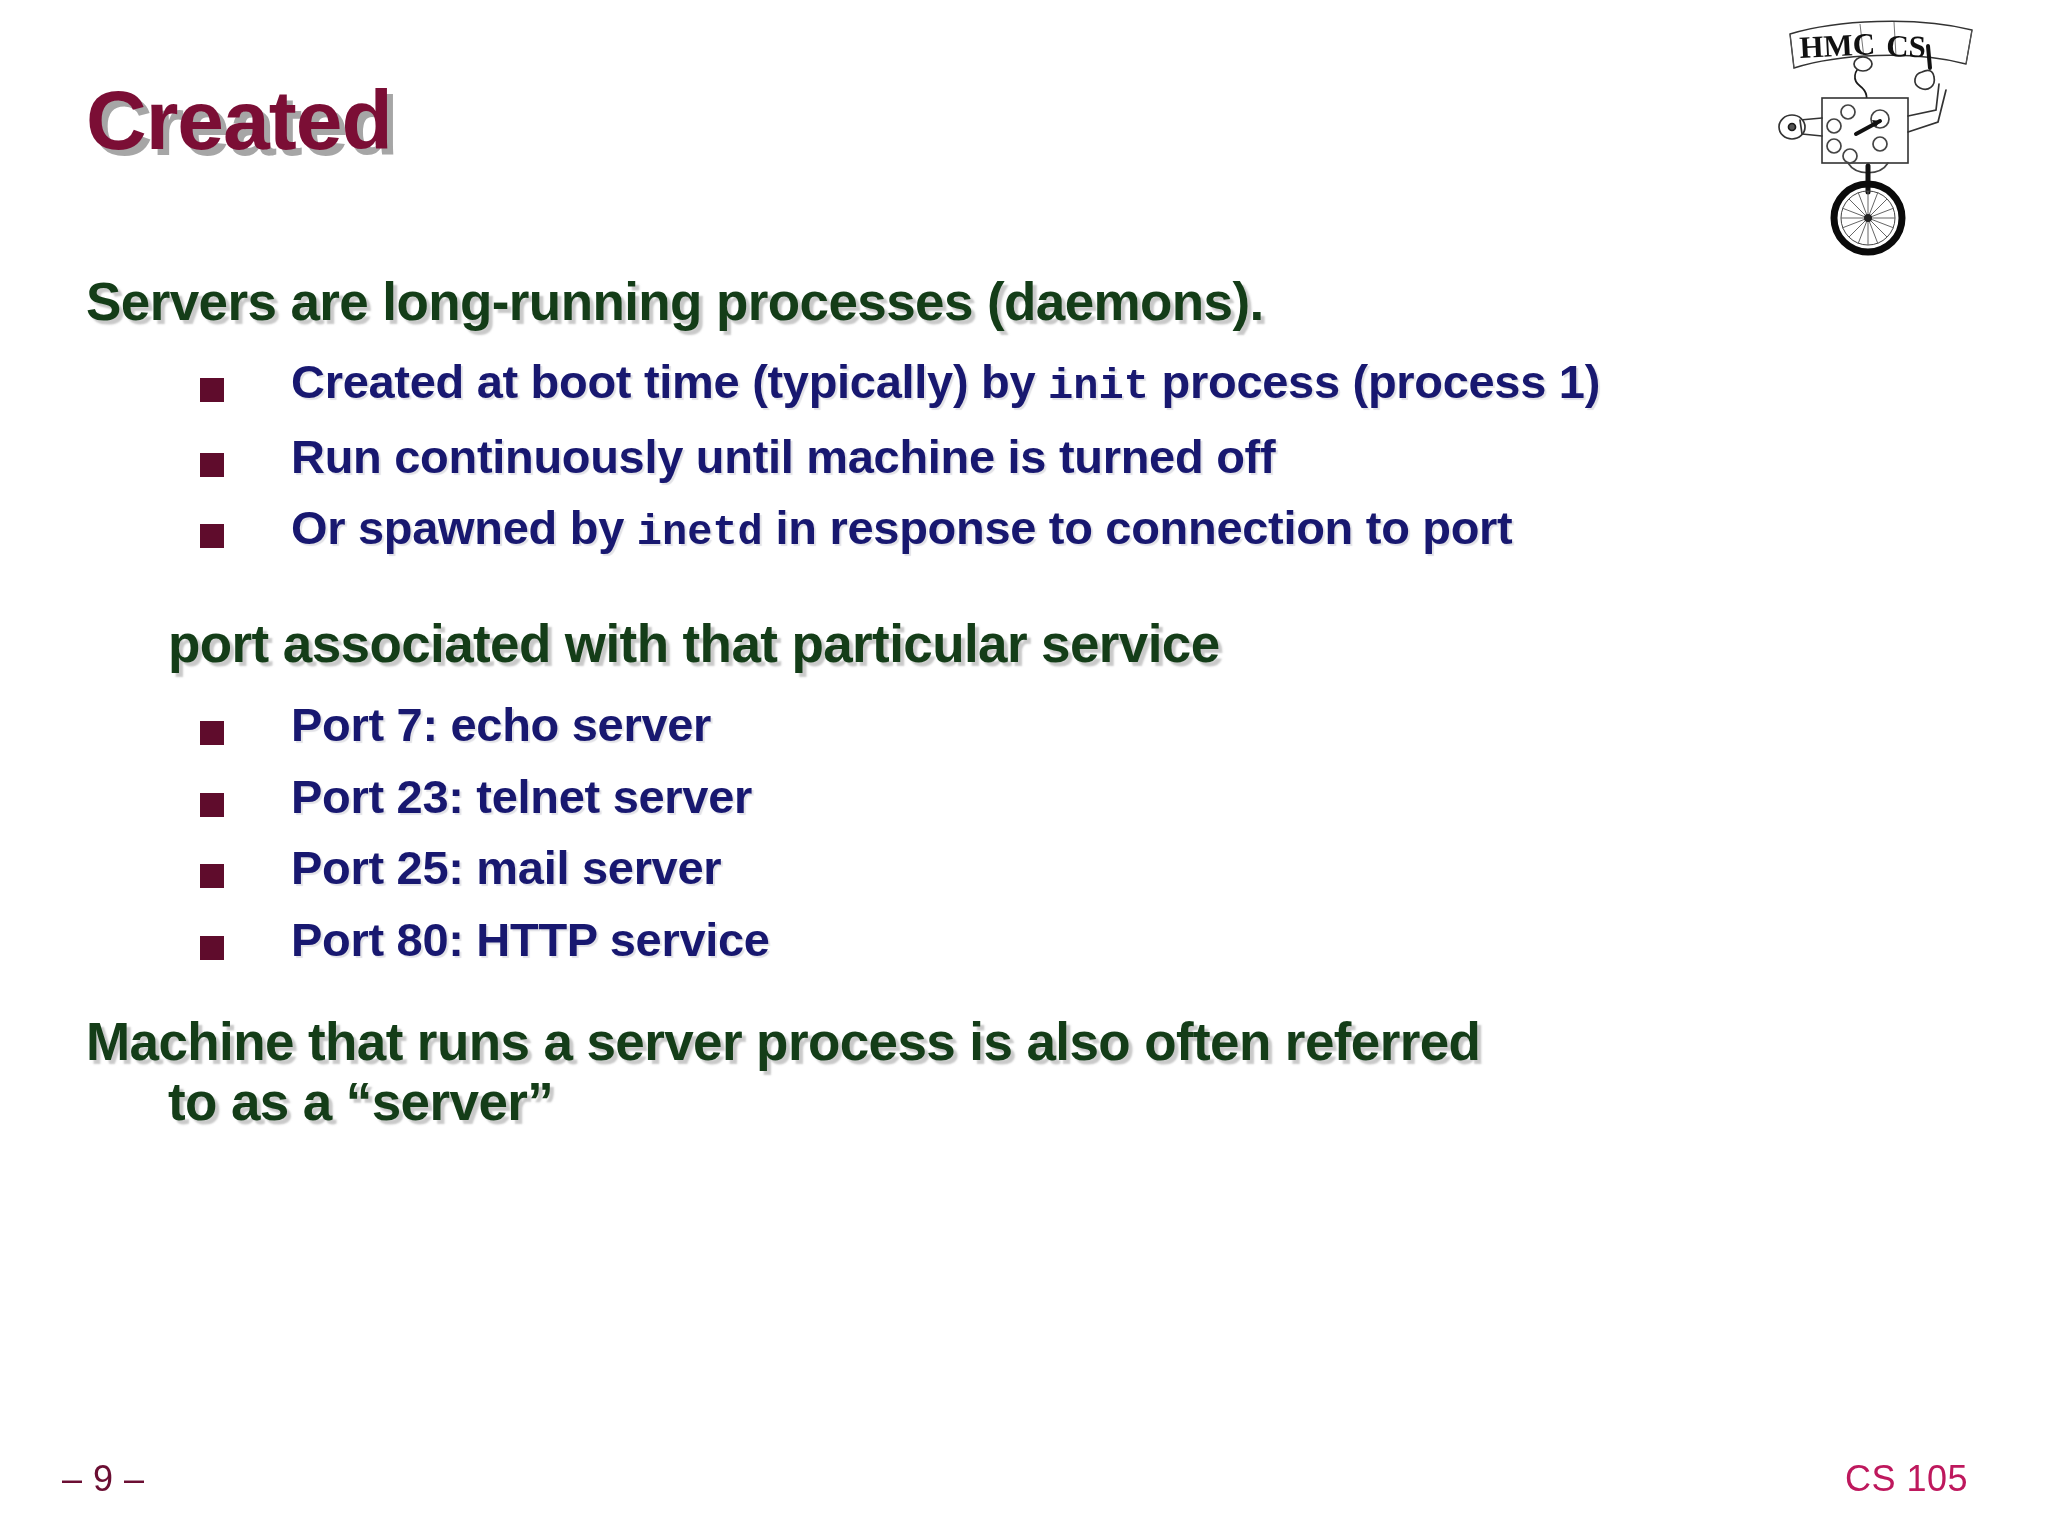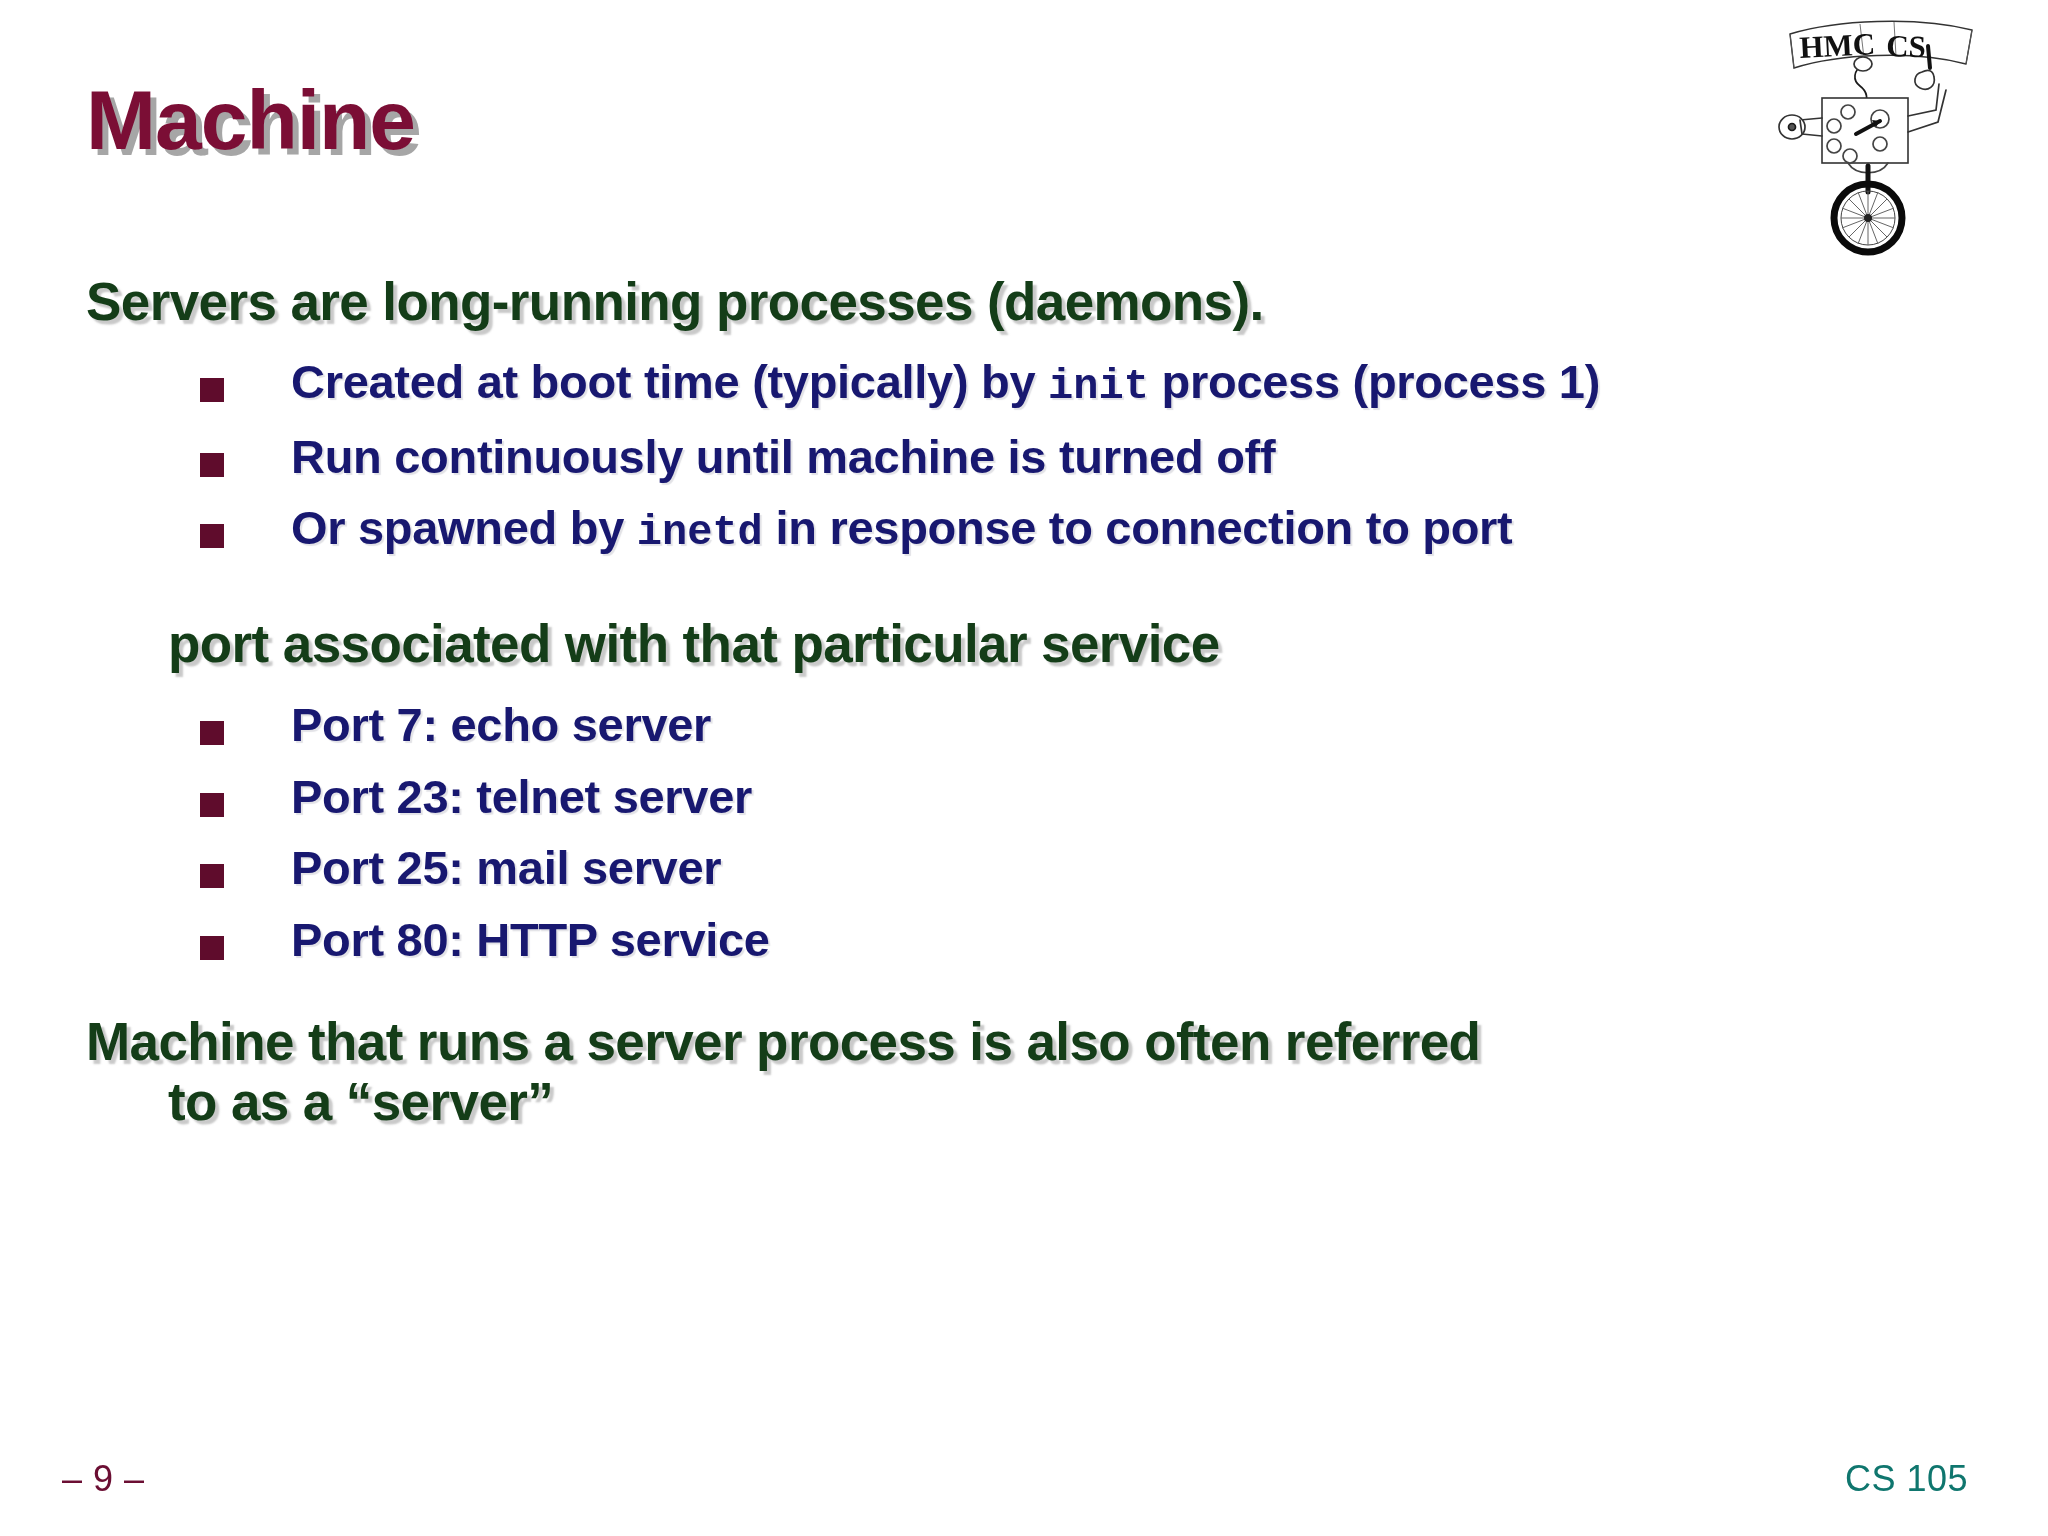--- a/index.html
+++ b/index.html
@@ -114,21 +114,21 @@
     bottom: 36px;
     color: #6B0E33;
     font-size: 36px;
     font-weight: normal;
     letter-spacing: 0.5px;
   }
   .footer-right {
     position: absolute;
     right: 80px;
     bottom: 36px;
-    color: #0f766e;
+    color: #be185d;
     font-size: 36px;
     font-weight: normal;
     letter-spacing: 0.5px;
   }
 </style>
 </head>
 <body>
 
 <div class="slide">
 
@@ -186,21 +186,21 @@
           <path d="M92,212 L92,185 M92,212 L92,239 M92,212 L65,212 M92,212 L119,212
                    M92,212 L73,193 M92,212 L111,231 M92,212 L111,193 M92,212 L73,231
                    M92,212 L82,186 M92,212 L102,238 M92,212 L66,202 M92,212 L118,222
                    M92,212 L102,186 M92,212 L82,238 M92,212 L66,222 M92,212 L118,202"></path>
         </g>
         <circle cx="92" cy="212" r="4" fill="#222"></circle>
       </g>
     </svg>
   </div>
 
-  <div class="title">Machine</div>
+  <div class="title">Created</div>
 
   <div class="body-area">
 
     <div class="lvl1">Servers are long-running processes (daemons).</div>
     <div class="gap-sm"></div>
 
     <ul class="lvl2-group">
       <li class="lvl2">
         <span class="bullet-sq"></span>
         <span class="lvl2-text"><span>Created at boot time (typically) by </span><span class="mono">init</span><span> process (process 1)</span></span>

